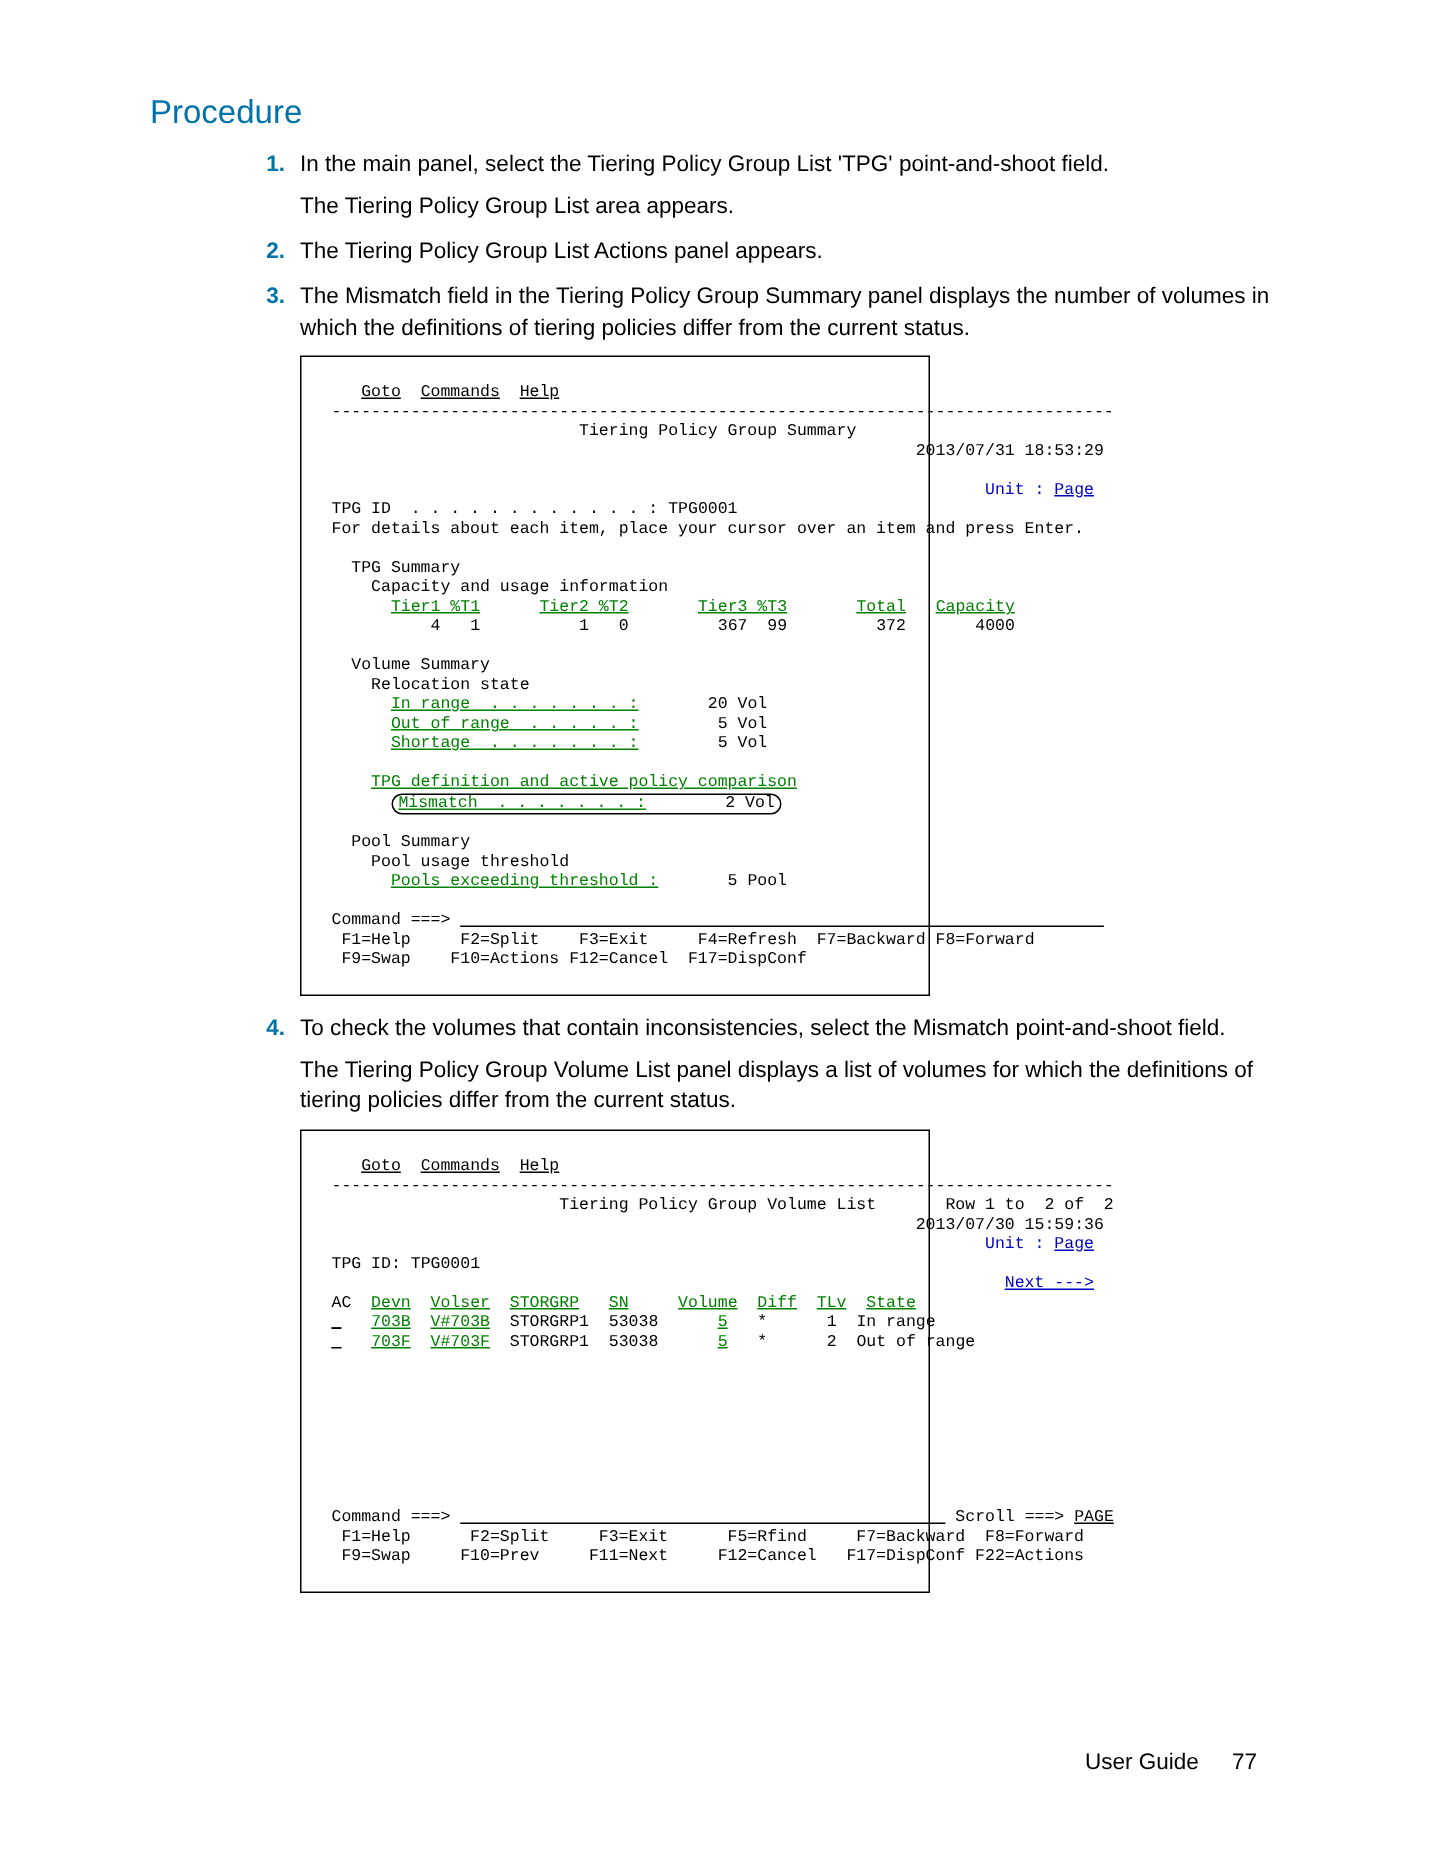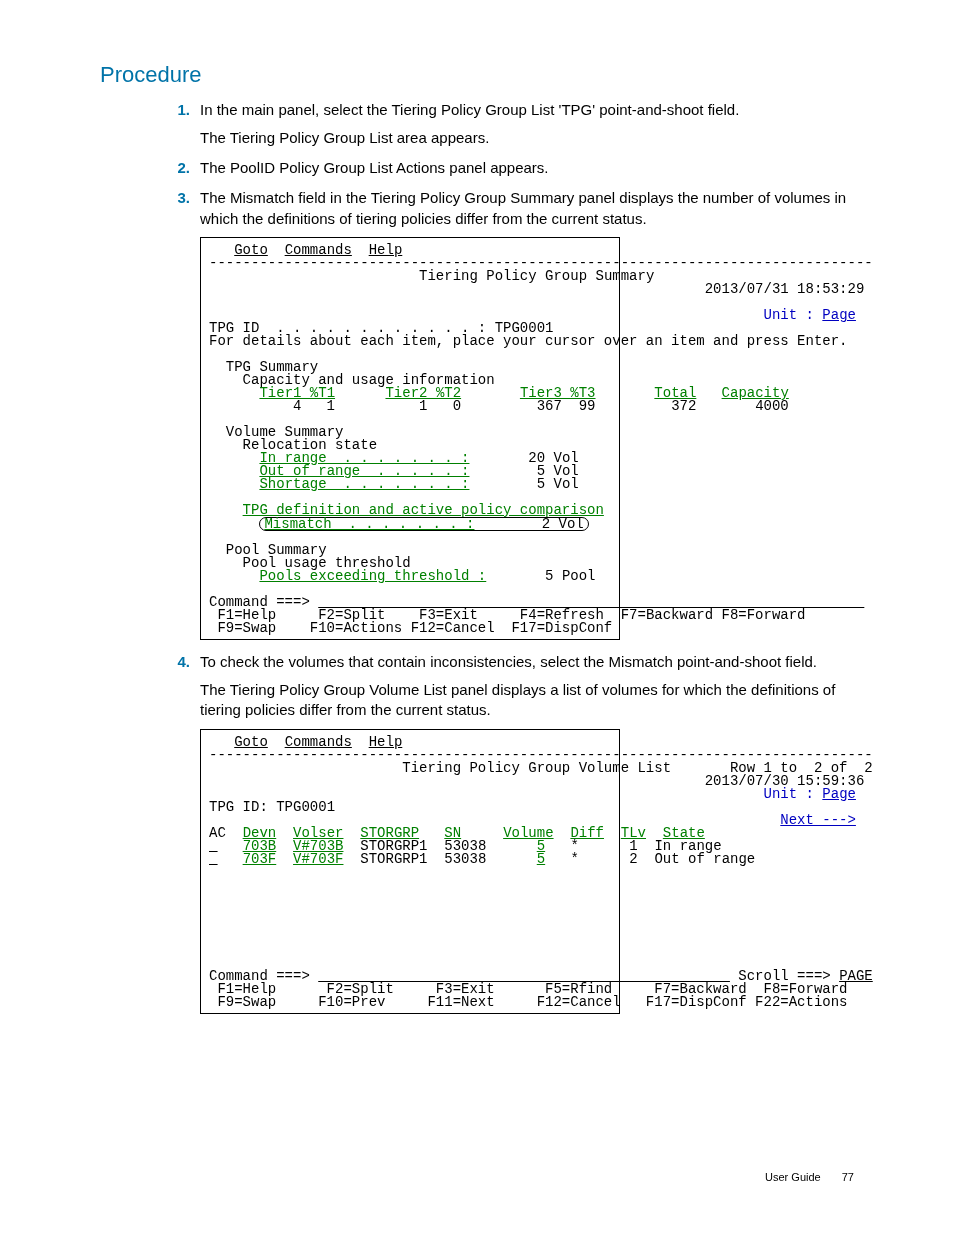--- a/index.html
+++ b/index.html
@@ -53,45 +53,45 @@
   .term-wrap {
     margin: 8px 0 12px 0;
   }
   .term {
     border: 1px solid #000;
     display: inline-block;
     padding: 6px 8px 4px 8px;
     box-sizing: border-box;
   }
   .term pre {
-    margin: 0;
+    margin: 12px;
     font-family: "Courier New", monospace;
-    font-size: 14px;
+    font-size: 11px;
     line-height: 13px;
     white-space: pre;
     color: #000;
   }
   .green { color: #008000; }
   .blue  { color: #0000c0; }
   .u     { text-decoration: underline; }
 
   
   .circ {
     display: inline-block;
     border: 1px solid #000;
     border-radius: 10px;
     padding: 0 4px;
     line-height: 12px;
   }
 
   .footer {
     position: absolute;
     bottom: 50px;
-    right: 100px;
-    font-size: 11px;
+    right: 116px;
+    font-size: 15px;
   }
   .footer .pn { margin-left: 18px; }
 </style>
 </head>
 <body>
 
 <div class="page">
 
   <h2 class="procedure">Procedure</h2>
 
@@ -103,21 +103,21 @@
         <span>In the main panel, select the </span><span class="b">Tiering Policy Group List 'TPG'</span><span> point-and-shoot field.</span>
       </p>
       <p>
         <span>The </span><span class="b">Tiering Policy Group List</span><span> area appears.</span>
       </p>
     </li>
 
     <li>
       <span class="num">2.</span>
       <p>
-        <span>The </span><span class="b">PoolID Policy Group List Actions</span><span> panel appears.</span>
+        <span>The </span><span class="b">Tiering Policy Group List Actions</span><span> panel appears.</span>
       </p>
     </li>
 
     <li>
       <span class="num">3.</span>
       <p>
         <span>The </span><span class="b">Mismatch</span><span> field in the </span><span class="b">Tiering Policy Group Summary</span><span> panel displays the number of volumes in which the definitions of tiering policies differ from the current status.</span>
       </p>
 
       <div class="term-wrap">

